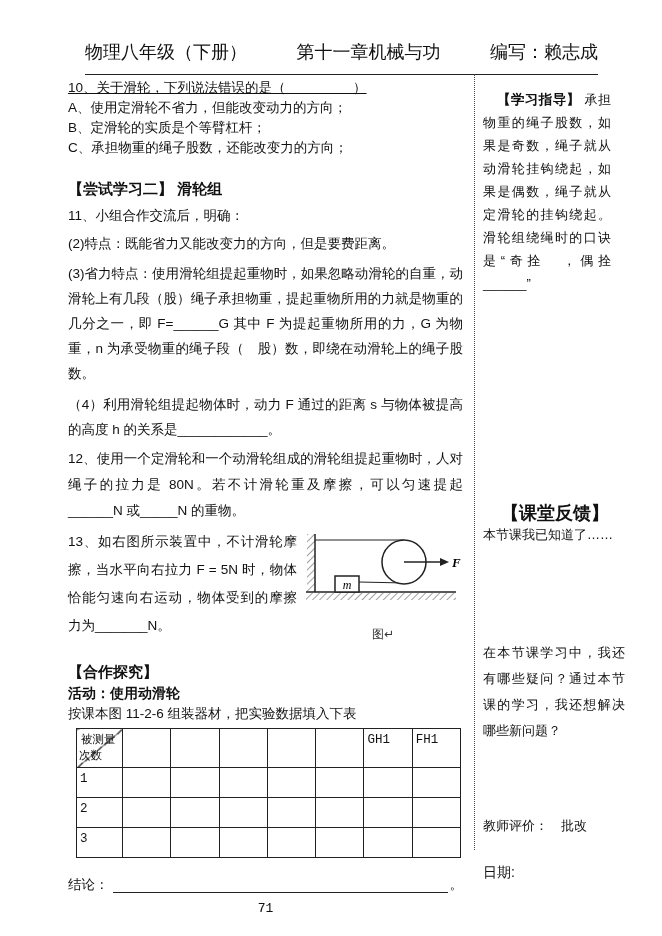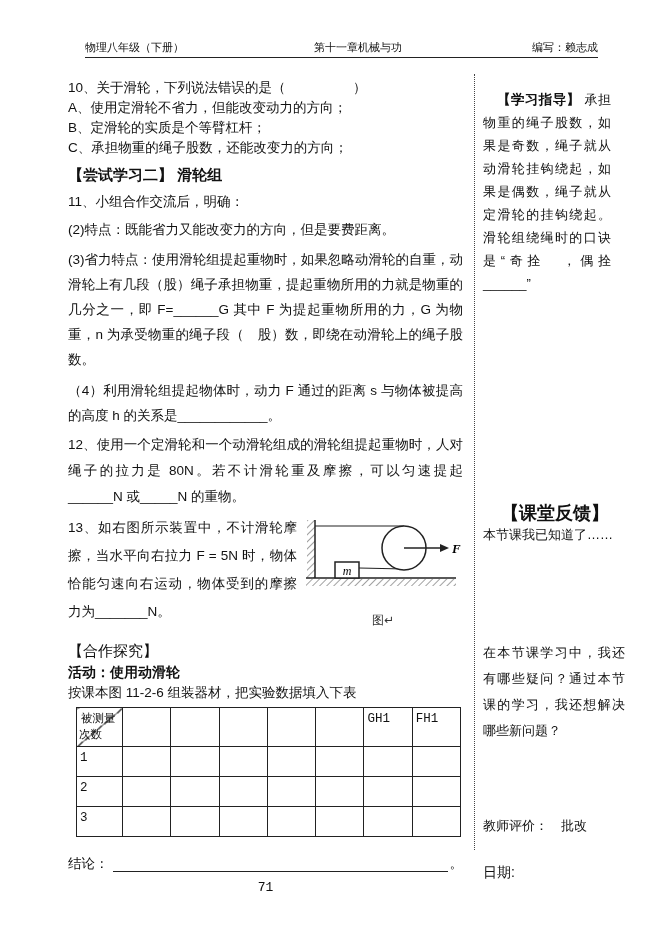--- a/index.html
+++ b/index.html
@@ -9,43 +9,43 @@
     background:#ffffff;
     font-family:"Liberation Sans","DejaVu Sans",sans-serif;
     color:#111;
     overflow:hidden;
   }
   
   .header{
     position:absolute;left:85px;top:40px;width:513px;
     display:flex;justify-content:space-between;align-items:flex-end;
     border-bottom:1px solid #222;
-    padding-bottom:2px;
-    font-size:11px;
+    padding-bottom:10px;
+    font-size:18px;
   }
   
   .main{
     position:absolute;left:68px;top:78px;width:395px;
     font-size:13.5px;line-height:20px;
     text-align:justify;
   }
-  .main .q10-stem{line-height:20px;}
+  .main .q10-stem{line-height:20px;text-decoration:underline;}
   .main .q10-opt{line-height:20px;}
-  .sec-title{font-weight:bold;font-size:15px;margin-top:6px;line-height:21px;}
+  .sec-title{font-weight:bold;font-size:15px;margin-top:20px;line-height:21px;}
   .p-intro{margin-top:7px;}
   .p-item{margin-top:8px;}
   .p-block3{margin-top:7px;line-height:25px;}
   .p-block4{margin-top:6px;line-height:25px;}
   .p-q12{margin-top:4px;line-height:26px;}
   .p-q13{margin-top:4px;line-height:28px;}
   .figure-box{
     float:right;width:160px;margin:2px 0 2px 6px;text-align:center;
   }
   .figure-caption{font-size:12px;color:#333;line-height:14px;}
-  .explore-title{font-weight:normal;font-size:15px;margin-top:14px;line-height:21px;}
+  .explore-title{font-weight:bold;font-size:15px;margin-top:21px;line-height:21px;}
   .activity-title{font-weight:bold;font-size:14px;margin-top:1px;line-height:20px;}
   .activity-desc{margin-top:1px;line-height:20px;}
   
   table.exp{
     border-collapse:collapse;margin:4px 0 0 8px;table-layout:fixed;width:385px;
   }
   table.exp td{
     border:1px solid #222;height:27px;padding:1px 3px;
     font-size:12.5px;vertical-align:top;
     font-family:"Liberation Mono","DejaVu Sans Mono",monospace;

